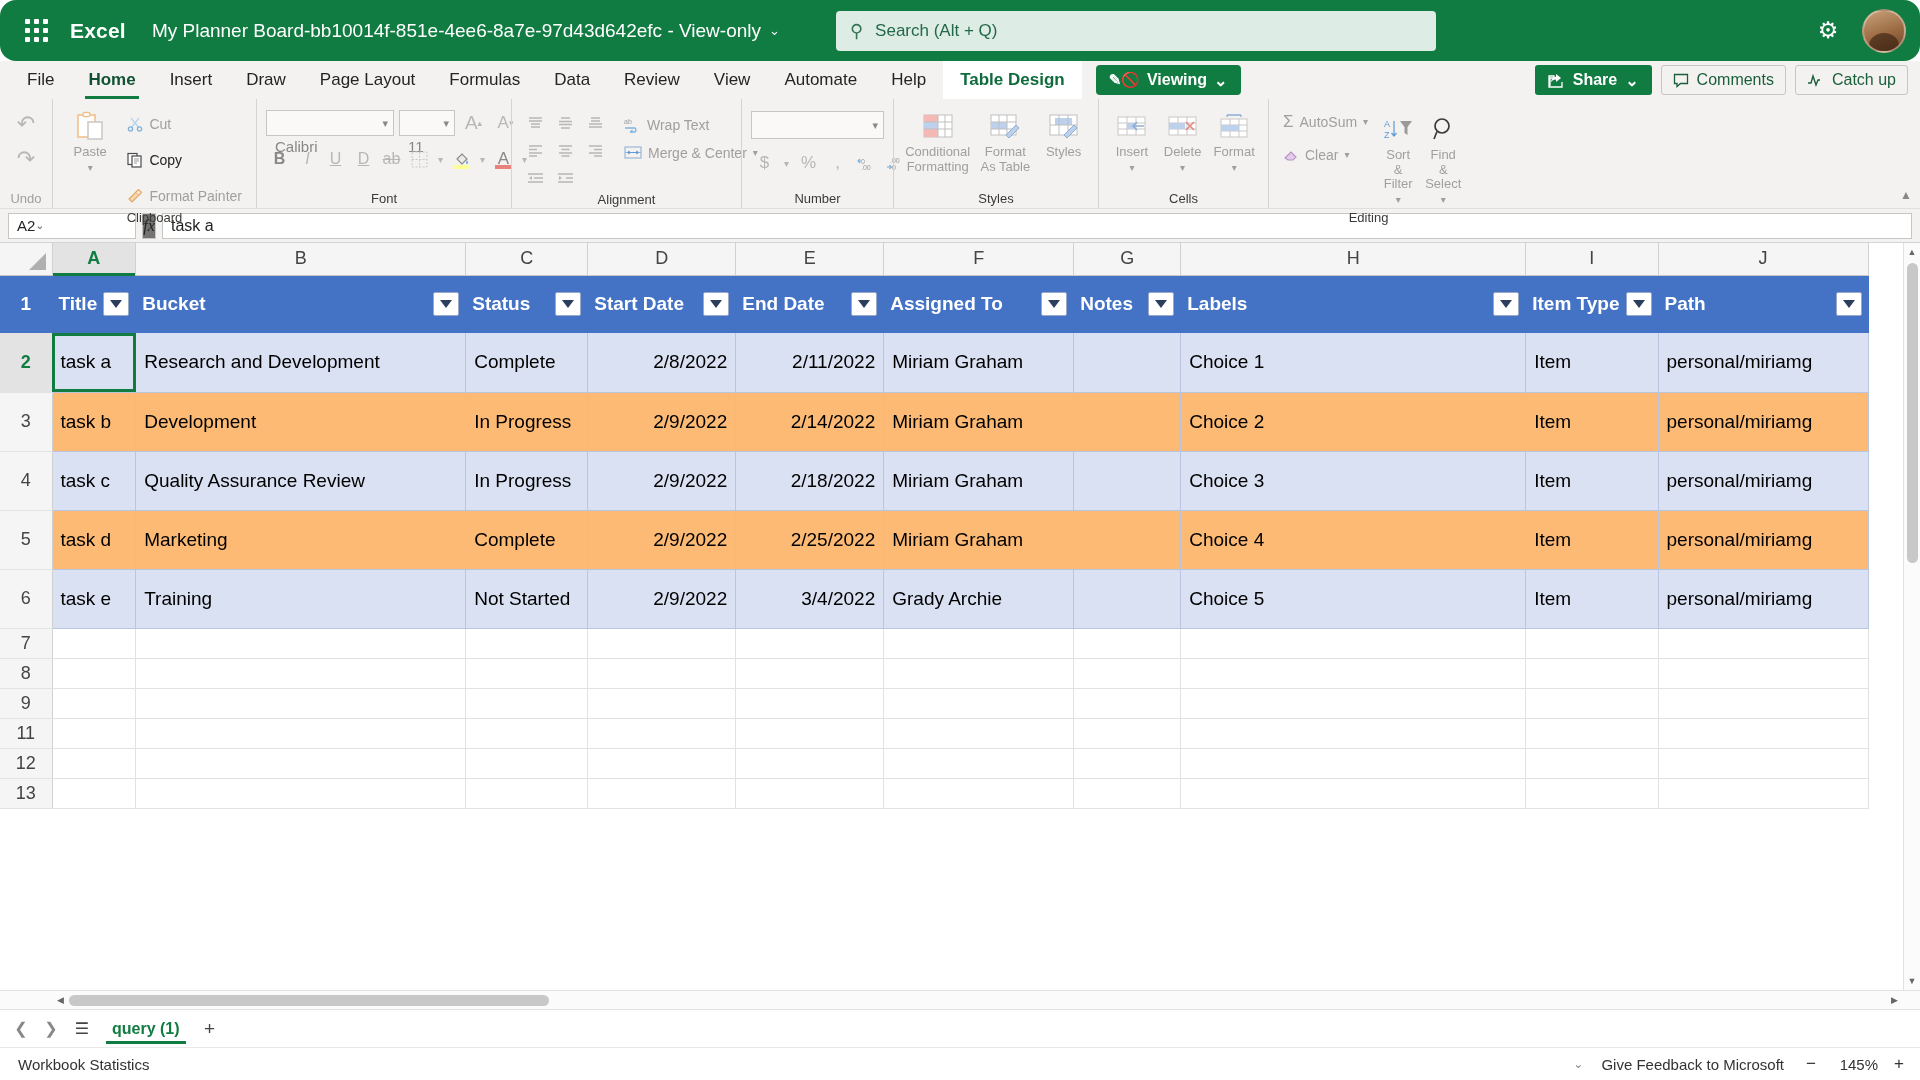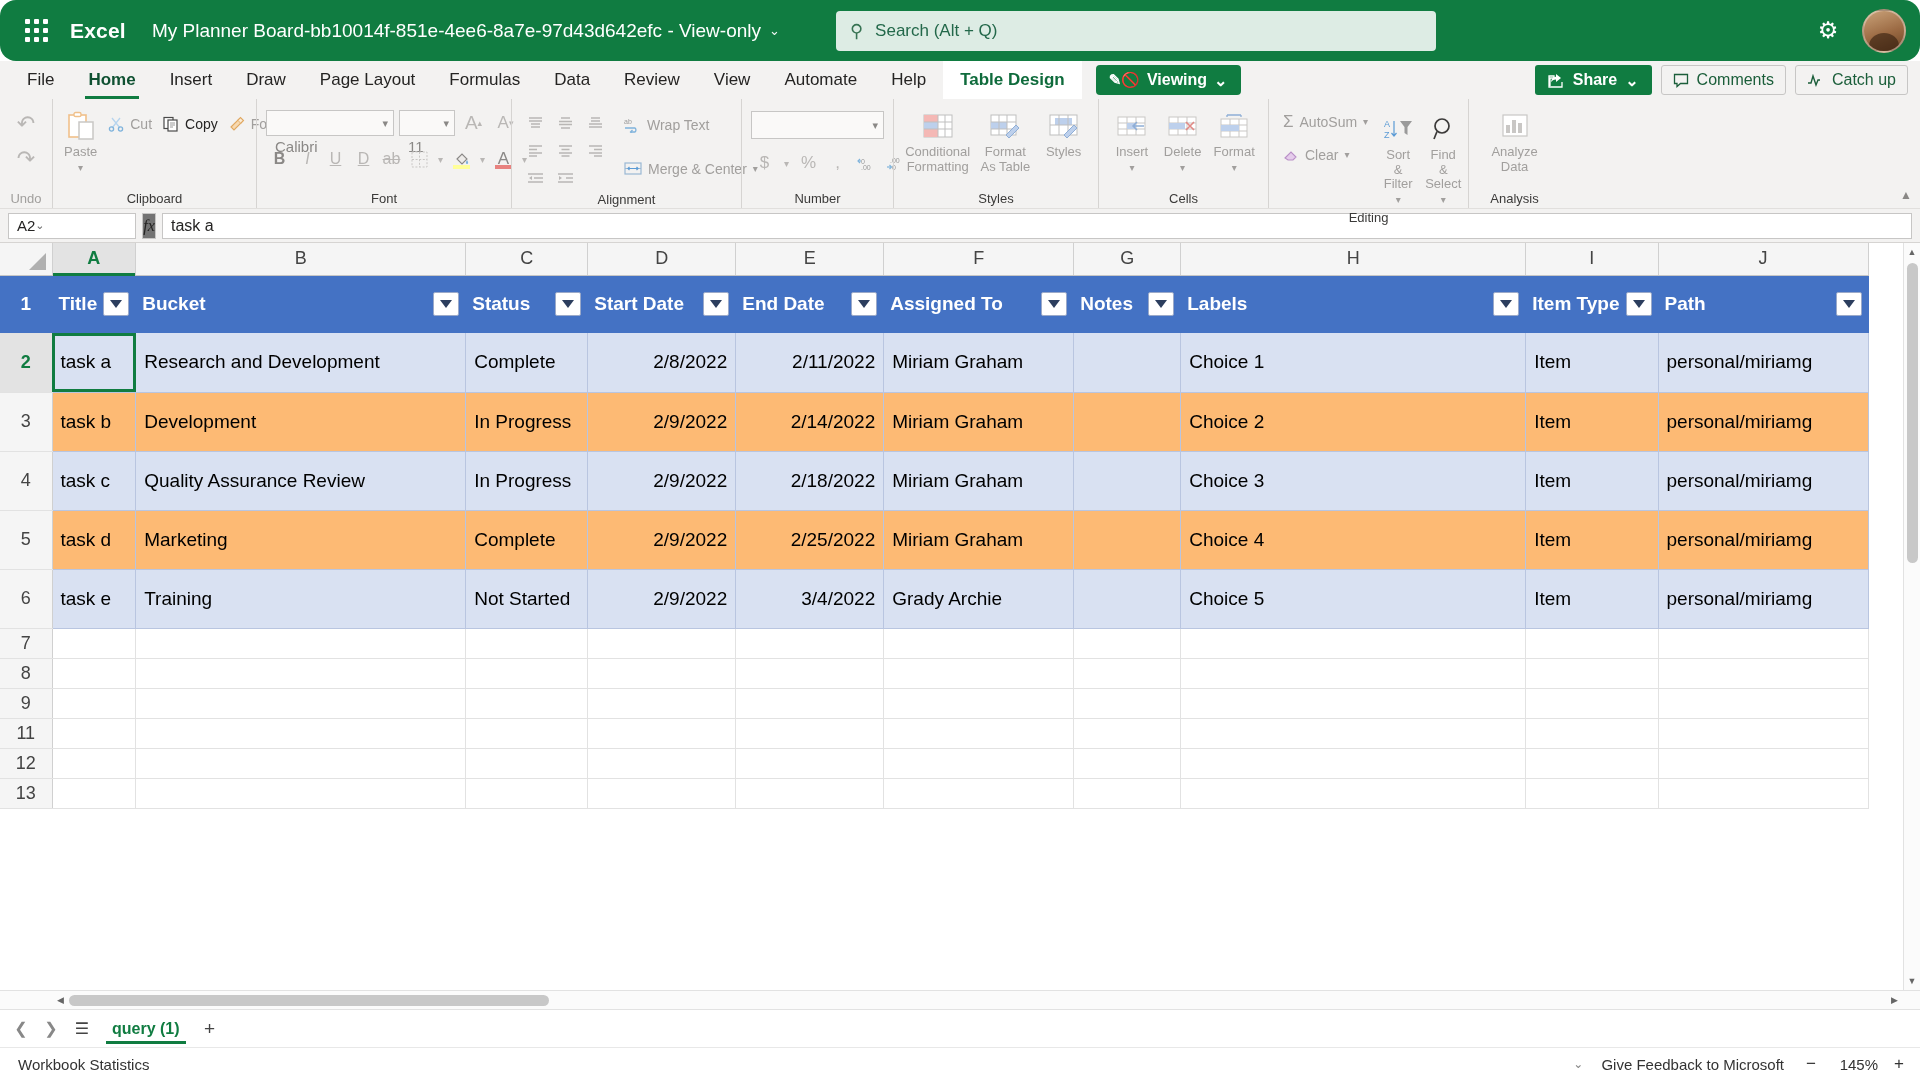--- a/index.html
+++ b/index.html
@@ -93,21 +93,21 @@
   }
   .big-ico { height: 34px; display: flex; align-items: center; justify-content: center; }
   .sm-btn {
     display: flex; align-items: center; gap: 6px; font-size: 14px; color: #A19F9D;
     padding: 2px 5px; border-radius: 3px; cursor: pointer; height: 25px; white-space: nowrap;
   }
   .sm-btn.enabled { color: #252423; }
   .undo-col { display: flex; flex-direction: column; align-items: center; gap: 4px; padding: 6px 9px 0; }
   .undo-ico { font-size: 22px; color: #B9B7B5; cursor: pointer; width: 34px; height: 31px;
               display: flex; align-items: center; justify-content: center; }
-  .clip-col { display: flex; flex-direction: row; gap: 1px; padding-top: 5px; }
+  .clip-col { display: flex; flex-direction: column; gap: 11px; padding-top: 5px; }
 
   .fontrow1 { display: flex; align-items: center; gap: 5px; }
   .fontrow2 { display: flex; align-items: center; gap: 1px; margin-top: 6px; }
   .combo {
     height: 26px; border: 1px solid #C7C6C5; background: #FAF9F8; display: flex; align-items: center;
     justify-content: space-between; padding: 0 5px 0 8px; font-size: 15px; color: #8A8886; cursor: pointer;
   }
   .combo .cv { overflow: hidden; white-space: nowrap; margin-top: 47px; }
   .combo .cc { font-size: 11px; margin-left: 6px; color: #8A8886; }
   .fbtn {
@@ -488,21 +488,21 @@
                 </svg>
               </div>
             <div class="aico">
                 <svg width="19" height="13" viewBox="0 0 19 13">
                   <path d="M2 2 h15 M10 6 h7 M2 10 h15" stroke="#B9B7B5" stroke-width="1.4"></path>
                   <path d="M3 4 l3 2 -3 2z" fill="#B9B7B5"></path>
                 </svg>
               </div>
           </div>
         </div>
-        <div style="display:flex;flex-direction:column;gap:19px;padding-top:2px">
+        <div style="display:flex;flex-direction:column;gap:3px;padding-top:2px">
           <div class="sm-btn">
             <span>
               <svg width="17" height="16" viewBox="0 0 17 16">
                   <text x="0" y="7" font-size="7" fill="#9A9A9A" font-family="sans-serif">ab</text>
                   <path d="M1 11 h10 a2.6 2.6 0 0 1 0 4 H7" stroke="#7FB3DC" stroke-width="1.3" fill="none"></path>
                   <path d="M8.5 13 l-2 2 2 2" stroke="#7FB3DC" stroke-width="1.3" fill="none"></path>
                 </svg>
             </span>
             <span>Wrap Text</span>
           </div>
@@ -673,36 +673,20 @@
                 <path d="M7 14.5 L4 22" stroke="#3B3A39" stroke-width="1.7"></path>
               </svg>
           </div>
           <span>Find &amp; Select</span>
           <span style="font-size:10px">▾</span>
         </div>
       </div>
       <div class="rgroup-label">Editing</div>
     </div>
 
-    <div class="rgroup" style="width:92px">
-      <div class="rgroup-body" style="justify-content:center">
-        <div class="big-btn" style="width:64px">
-          <div class="big-ico">
-            <svg width="30" height="26" viewBox="0 0 30 26">
-              <rect x="3" y="2" width="24" height="21" fill="#fff" stroke="#C9C7C5" stroke-width="1.2"></rect>
-              <rect x="6" y="12" width="4" height="8" fill="#C9C7C5"></rect>
-              <rect x="12" y="7" width="4" height="13" fill="#C9C7C5"></rect>
-              <rect x="18" y="10" width="4" height="10" fill="#C9C7C5"></rect>
-            </svg>
-          </div>
-          <span>Analyze Data</span>
-        </div>
-      </div>
-      <div class="rgroup-label">Analysis</div>
-    </div>
 
     <div style="position:absolute;right:8px;bottom:6px;font-size:12px;color:#8A8886;cursor:pointer">▲</div>
   </div>
 
   <div class="formula-bar">
     <div class="namebox">
       <span>A2</span>
       <span style="font-size:11px;color:#666">⌄</span>
     </div>
     <div class="fx-btn">fx</div>

